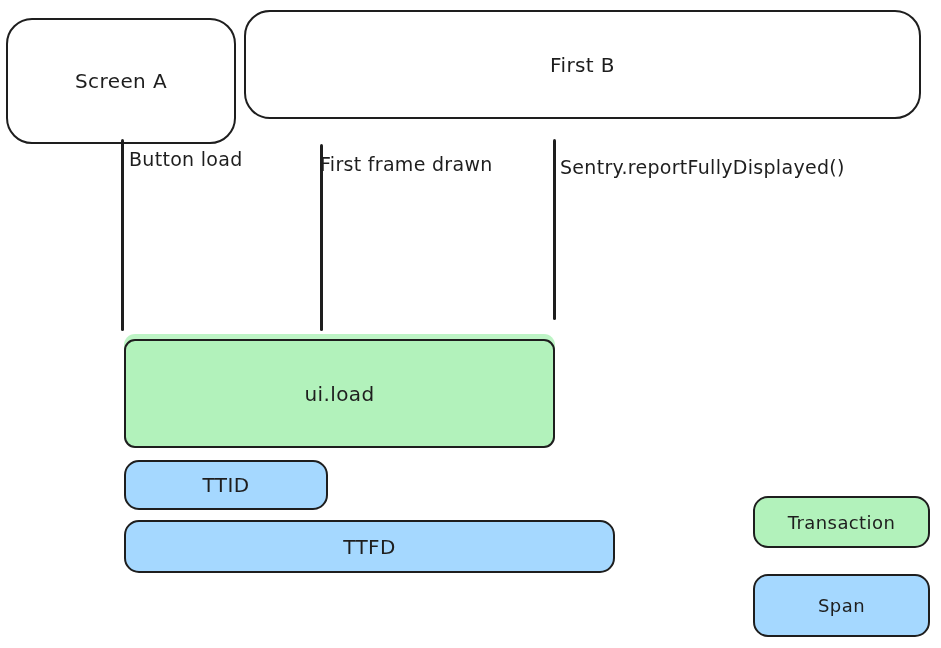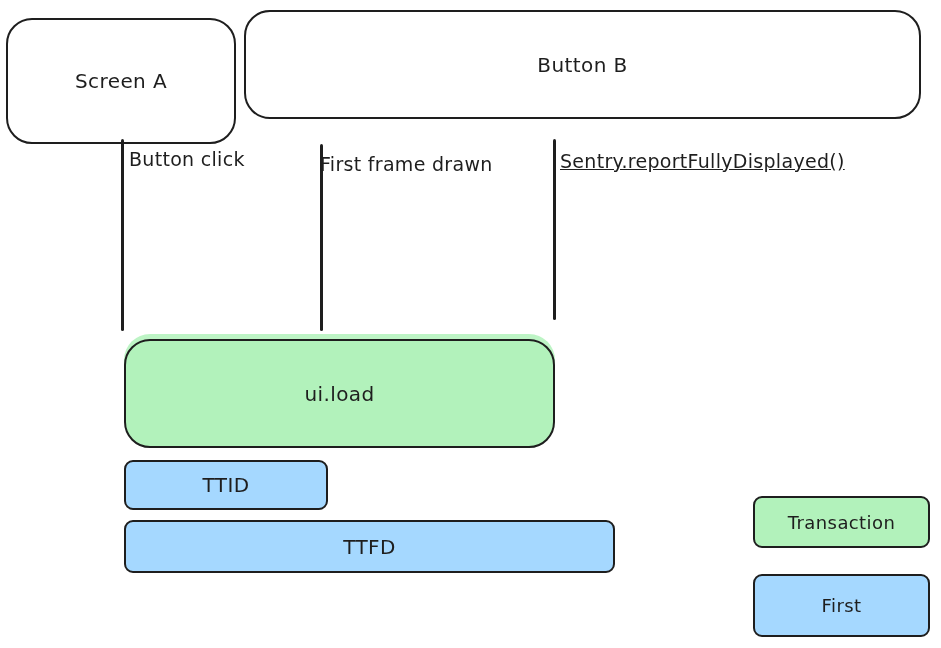--- a/index.html
+++ b/index.html
@@ -20,25 +20,25 @@
     align-items: center;
     justify-content: center;
     font-size: 20px;
     letter-spacing: 0.4px;
     background: #ffffff;
   }
   .screen { border-radius: 26px; }
   .screen-a { left: 6px;  top: 18px; width: 230px; height: 126px; }
   .screen-b { left: 244px; top: 10px; width: 677px; height: 109px; }
 
-  .bar { border-radius: 9px; }
+  .bar { border-radius: 15px; }
   .fill-green { background: #b2f2bb; }
   .fill-blue  { background: #a5d8ff; }
 
-  .ui-load { left: 124px; top: 339px; width: 431px; height: 109px; border-radius: 26px;
+  .ui-load { left: 124px; top: 339px; width: 431px; height: 109px; border-radius: 11px;
              box-shadow: 0 -5px 0 0 rgba(178,242,187,0.85); }
   .ttid    { left: 124px; top: 460px; width: 204px; height: 50px; }
   .ttfd    { left: 124px; top: 520px; width: 491px; height: 53px; }
 
   .legend-transaction { left: 753px; top: 496px; width: 177px; height: 52px; font-size: 18px; }
   .legend-span        { left: 753px; top: 574px; width: 177px; height: 63px; font-size: 18px; }
 
   .event-line {
     position: absolute;
     width: 3px;
@@ -50,36 +50,36 @@
   .line-3 { left: 553px; top: 139px; height: 181px; }
 
   .event-label {
     position: absolute;
     font-size: 19px;
     letter-spacing: 0.3px;
     white-space: nowrap;
   }
   .label-1 { left: 129px; top: 148px; }
   .label-2 { left: 320px; top: 153px; }
-  .label-3 { left: 560px; top: 150px; text-decoration: underline; }
+  .label-3 { left: 560px; top: 156px; }
 </style>
 </head>
 <body>
 
 <div class="canvas">
 
   <div class="box screen screen-a">
     <span>Screen A</span>
   </div>
   <div class="box screen screen-b">
-    <span>Button B</span>
+    <span>First B</span>
   </div>
 
   <div class="event-line line-1"></div>
-  <div class="event-label label-1">Button click</div>
+  <div class="event-label label-1">Button load</div>
 
   <div class="event-line line-2"></div>
   <div class="event-label label-2">First frame drawn</div>
 
   <div class="event-line line-3"></div>
   <div class="event-label label-3">Sentry.reportFullyDisplayed()</div>
 
   <div class="box bar fill-green ui-load">
     <span>ui.load</span>
   </div>
@@ -87,16 +87,16 @@
     <span>TTID</span>
   </div>
   <div class="box bar fill-blue ttfd">
     <span>TTFD</span>
   </div>
 
   <div class="box bar fill-green legend-transaction">
     <span>Transaction</span>
   </div>
   <div class="box bar fill-blue legend-span">
-    <span>First</span>
+    <span>Span</span>
   </div>
 
 </div>
 
 </body></html>

